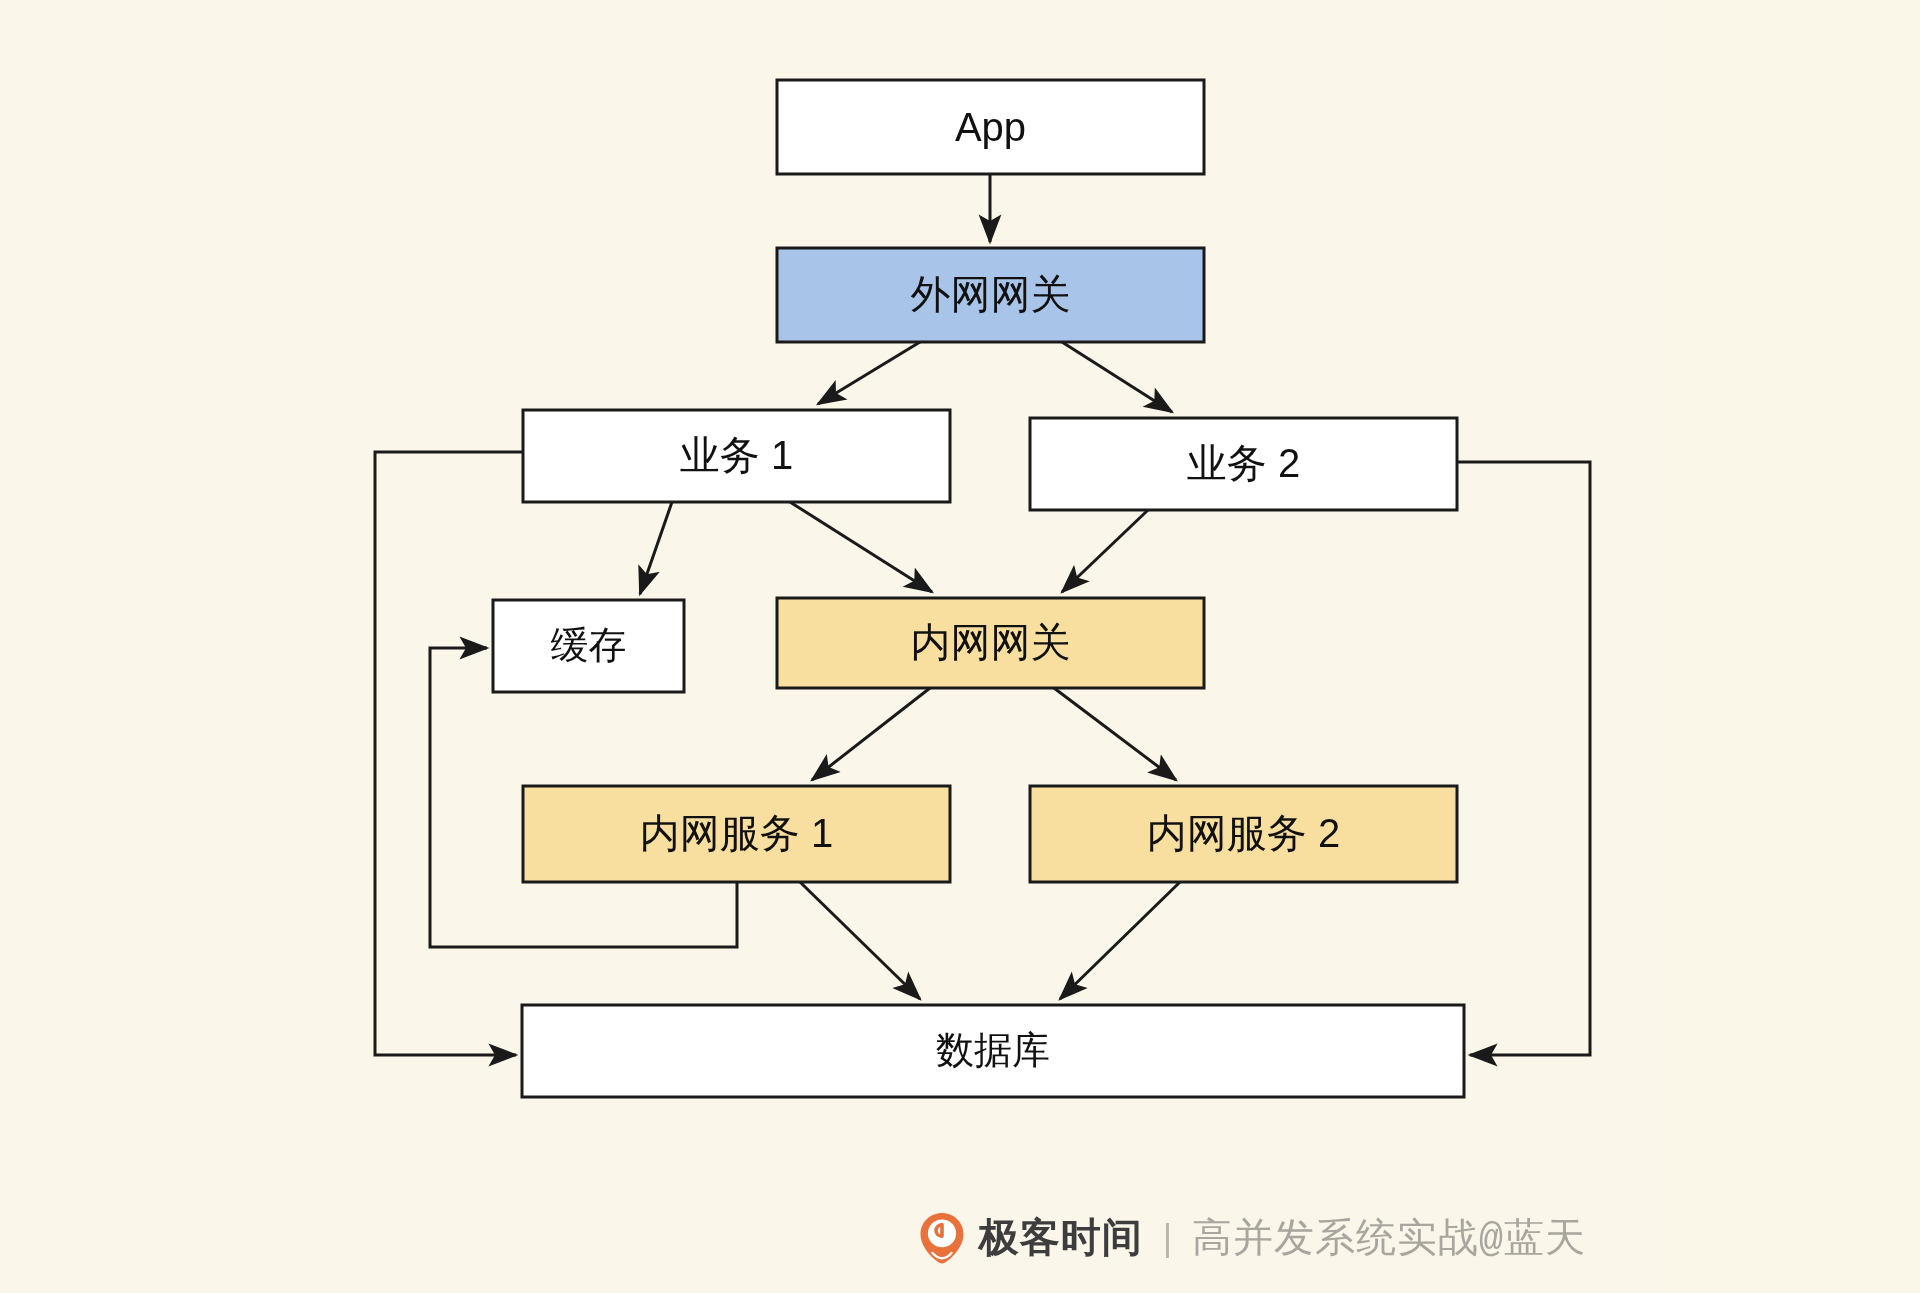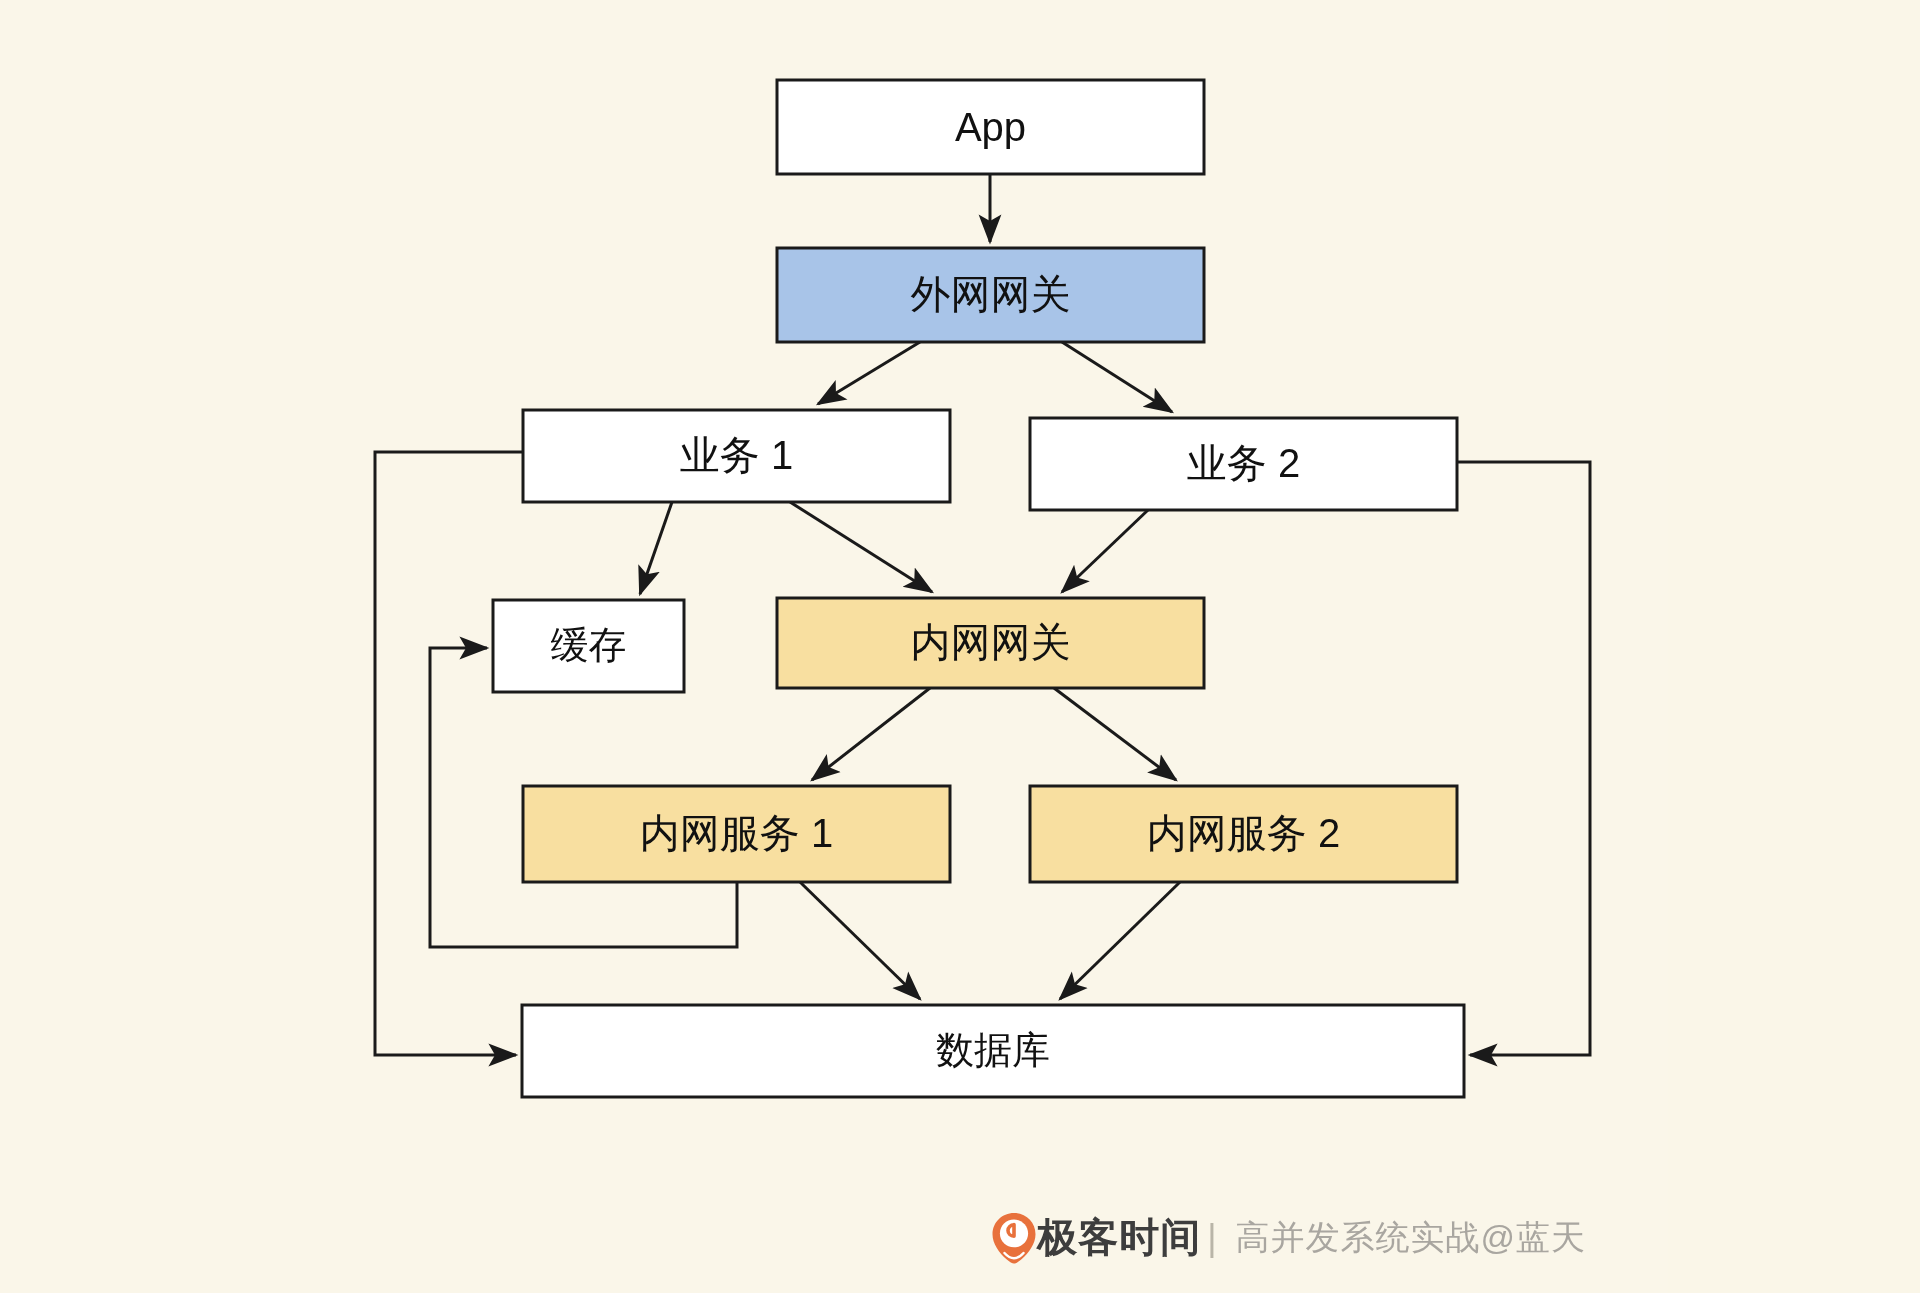--- a/index.html
+++ b/index.html
@@ -40,45 +40,45 @@
     fill: none;
     stroke: #1a1a1a;
     stroke-width: 3;
   }
   .watermark {
     position: absolute;
     right: 82px;
     bottom: 28px;
     display: flex;
     align-items: center;
+    gap: 14px;
     white-space: nowrap;
   }
   .wm-logo {
     width: 46px;
     height: 52px;
     flex: 0 0 auto;
   }
   .wm-brand {
     font-size: 40px;
     font-weight: bold;
     color: #3d3d3d;
     font-family: "Liberation Sans", "DejaVu Sans", sans-serif;
     letter-spacing: 1px;
   }
   .wm-sep {
     font-size: 36px;
     color: #b9b5a8;
     padding: 0 6px;
   }
   .wm-course {
-    font-size: 34px;
+    font-size: 40px;
     color: #a9a6a0;
-    font-family: Liberation Sans, sans-serif;
+    font-family: Liberation Mono, monospace;
     letter-spacing: 1px;
-    margin-left: 13px;
   }
 </style>
 </head>
 <body>
 
 <div id="canvas">
 
   <svg id="diagram" viewBox="0 0 1920 1293">
     <defs>
       <marker id="arrowhead" markerWidth="11" markerHeight="11" refX="9.2" refY="4.2" orient="auto" markerUnits="strokeWidth">

